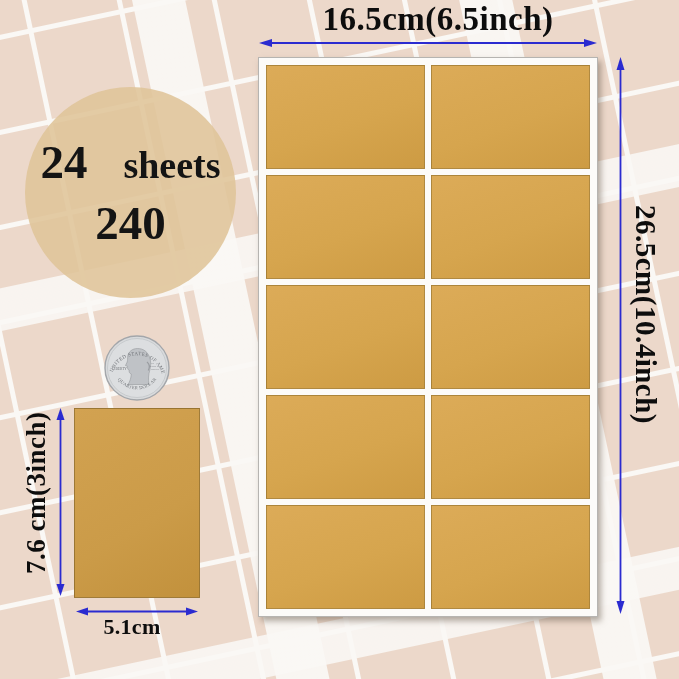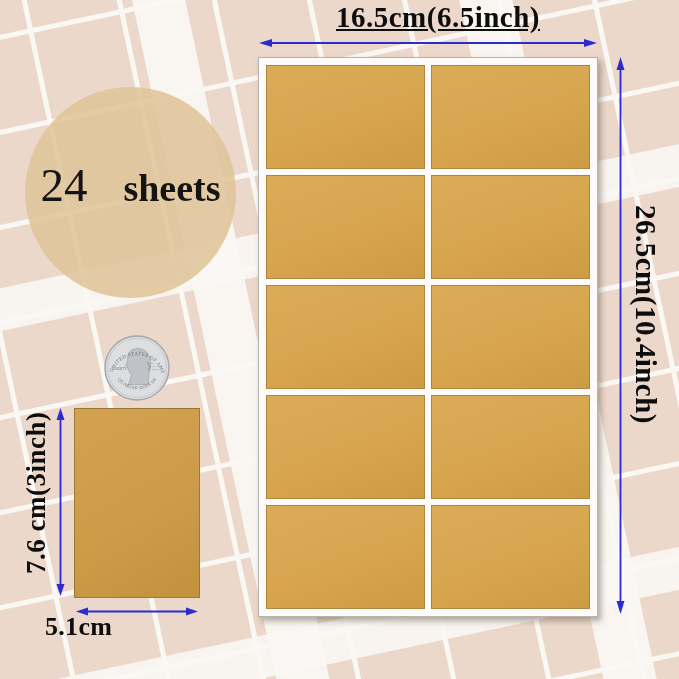--- a/index.html
+++ b/index.html
@@ -20,33 +20,33 @@
       repeating-linear-gradient(0deg,  rgba(250,248,245,0) 0 88px, #faf8f5 88px 93px),
       repeating-linear-gradient(90deg, rgba(250,248,245,0) 0 268px, rgba(250,248,245,0.93) 268px 320px),
       repeating-linear-gradient(0deg,  rgba(250,248,245,0) 0 352px, rgba(250,248,245,0.88) 352px 394px);
     background-position: 36px 12px, 36px 12px, 150px 0, 0 118px;
   }
 
   .dim-text{
     position:absolute;color:#0d0d0d;font-weight:700;white-space:nowrap;
     letter-spacing:0.5px;
   }
-  #dim-top{left:268px;top:1px;width:340px;text-align:center;font-size:29px;text-decoration:underline;}
+  #dim-top{left:268px;top:1px;width:340px;text-align:center;font-size:33px;}
   #dim-right{left:662px;top:205px;font-size:29px;transform:rotate(90deg);transform-origin:0 0;}
   #dim-left{left:21px;top:574px;font-size:27px;transform:rotate(-90deg);transform-origin:0 0;}
-  #dim-bottom{left:45px;top:615px;width:160px;text-align:left;font-size:26px;line-height:23px;letter-spacing:0.3px;}
+  #dim-bottom{left:52px;top:615px;width:160px;text-align:center;font-size:22px;line-height:23px;letter-spacing:0.3px;}
 
   .badge{
     position:absolute;left:25px;top:87px;width:211px;height:211px;border-radius:50%;
     background:rgba(223,196,152,0.88);
     display:flex;flex-direction:column;align-items:center;justify-content:center;
     row-gap:14px;color:#141414;
   }
   .badge .line{display:flex;align-items:baseline;line-height:1;}
-  .badge .big{font-size:47px;font-weight:400;}
+  .badge .big{font-size:47px;font-weight:700;}
   .badge .mid{font-size:38px;font-weight:700;margin-left:36px;}
   .badge .caps{font-size:31px;font-weight:700;letter-spacing:1px;}
 
   .sheet{
     position:absolute;left:258px;top:57px;width:340px;height:560px;
     background:#fcfbf9;border:1px solid #b6b4b1;box-sizing:border-box;
     box-shadow:3px 4px 6px rgba(105,92,78,0.5);
     display:grid;grid-template-columns:1fr 1fr;grid-template-rows:repeat(5,1fr);
     gap:6px;padding:7px;
   }
@@ -72,20 +72,21 @@
 <div class="canvas">
 
   <div class="plaid"></div>
 
   <div class="badge">
     <div class="line">
       <span class="big">24</span>
       <span class="mid">sheets</span>
     </div>
     <div class="line">
+      <span class="big">240</span>
     </div>
   </div>
 
   <div class="dim-text" id="dim-top">16.5cm(6.5inch)</div>
   <svg class="arrow" style="left:258px;top:36px;" width="340" height="14" viewBox="0 0 340 14">
     <line x1="9" y1="7" x2="331" y2="7" stroke="#2b2bd0" stroke-width="1.8"></line>
     <polygon points="1,7 14,3 14,11" fill="#2b2bd0"></polygon>
     <polygon points="339,7 326,3 326,11" fill="#2b2bd0"></polygon>
   </svg>
 

